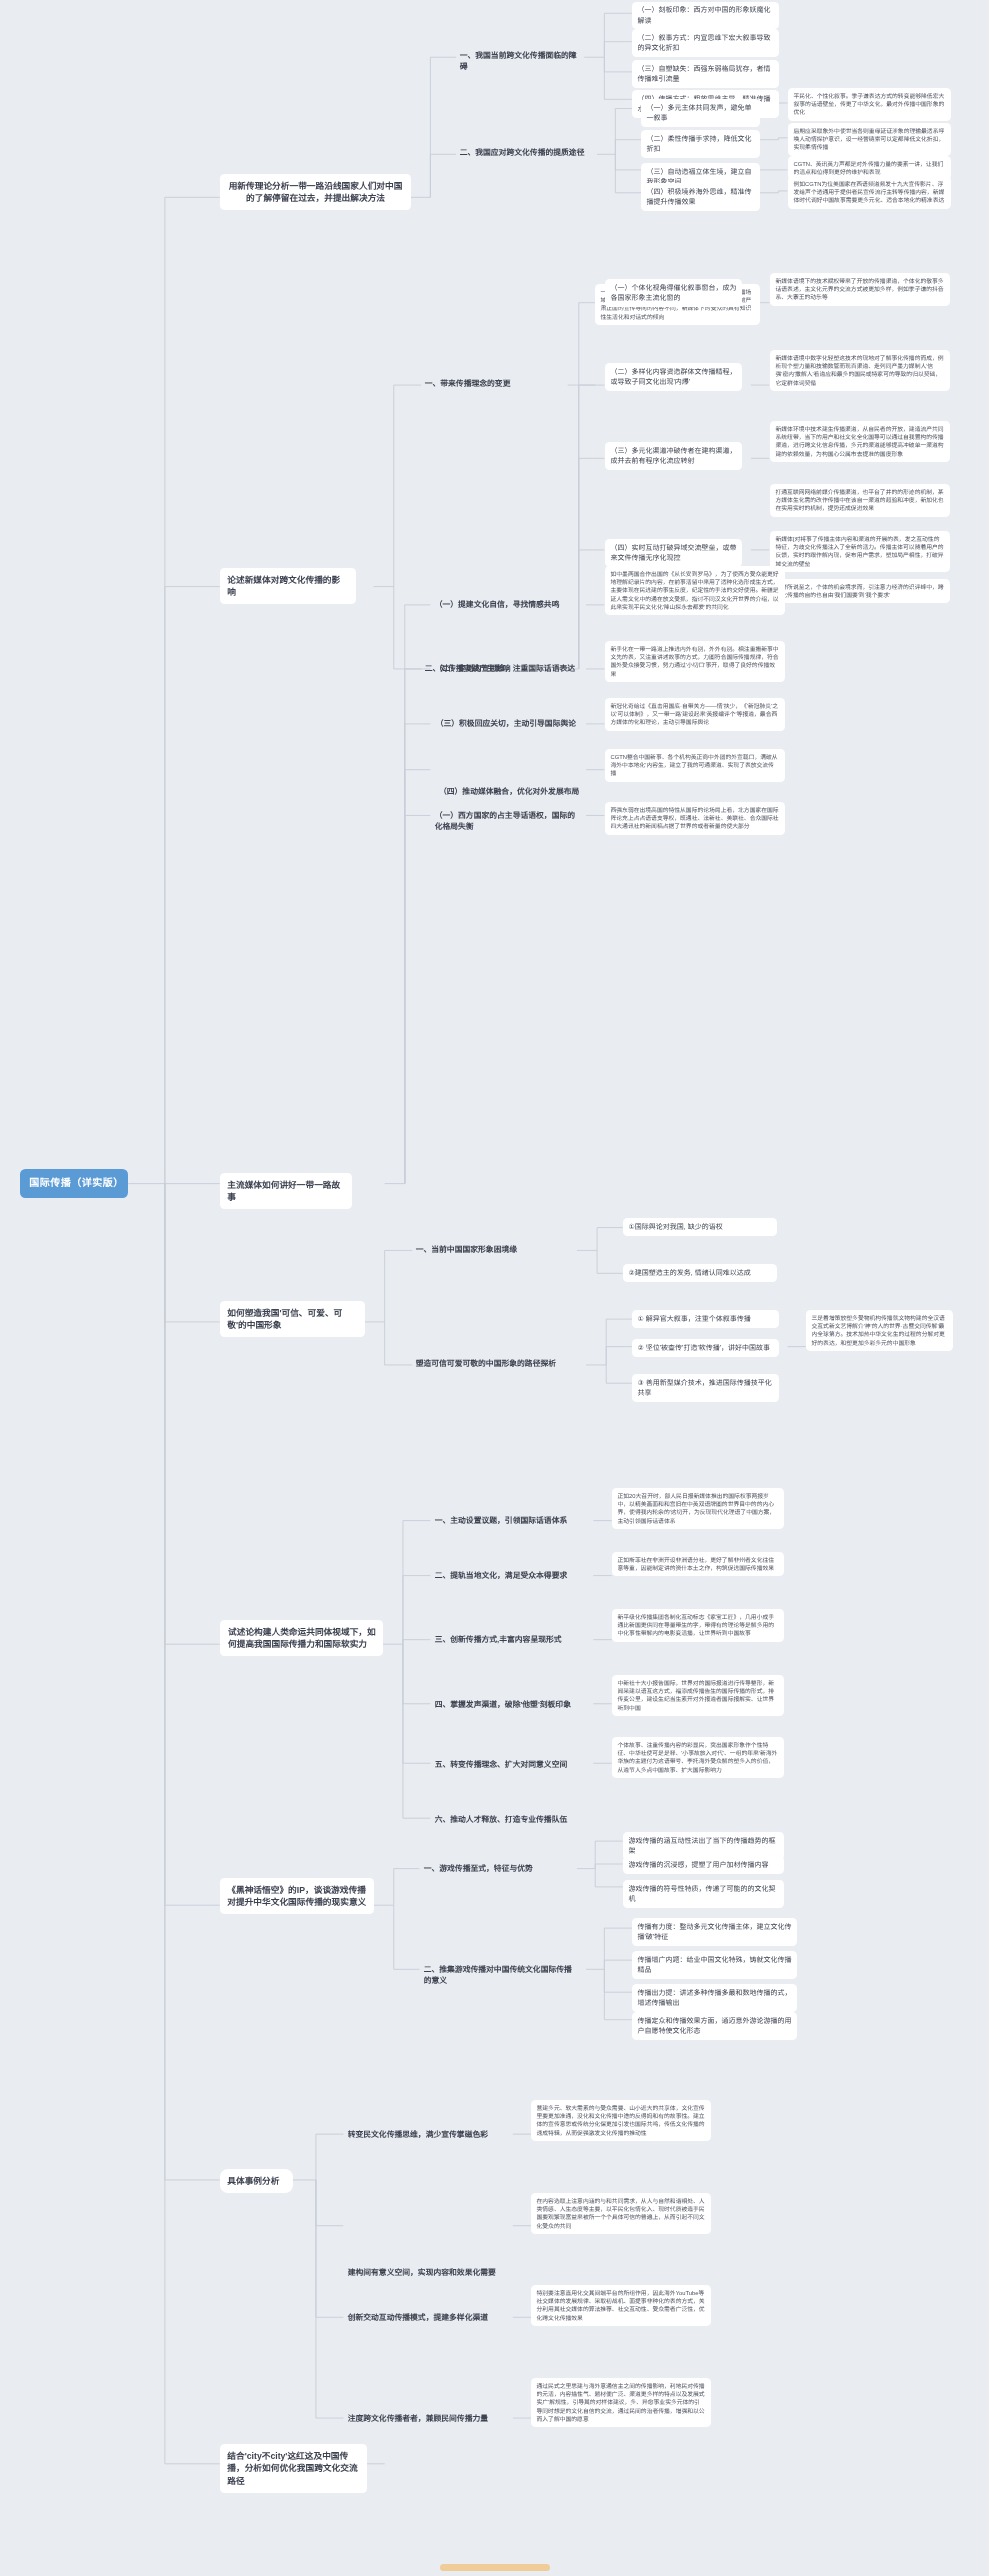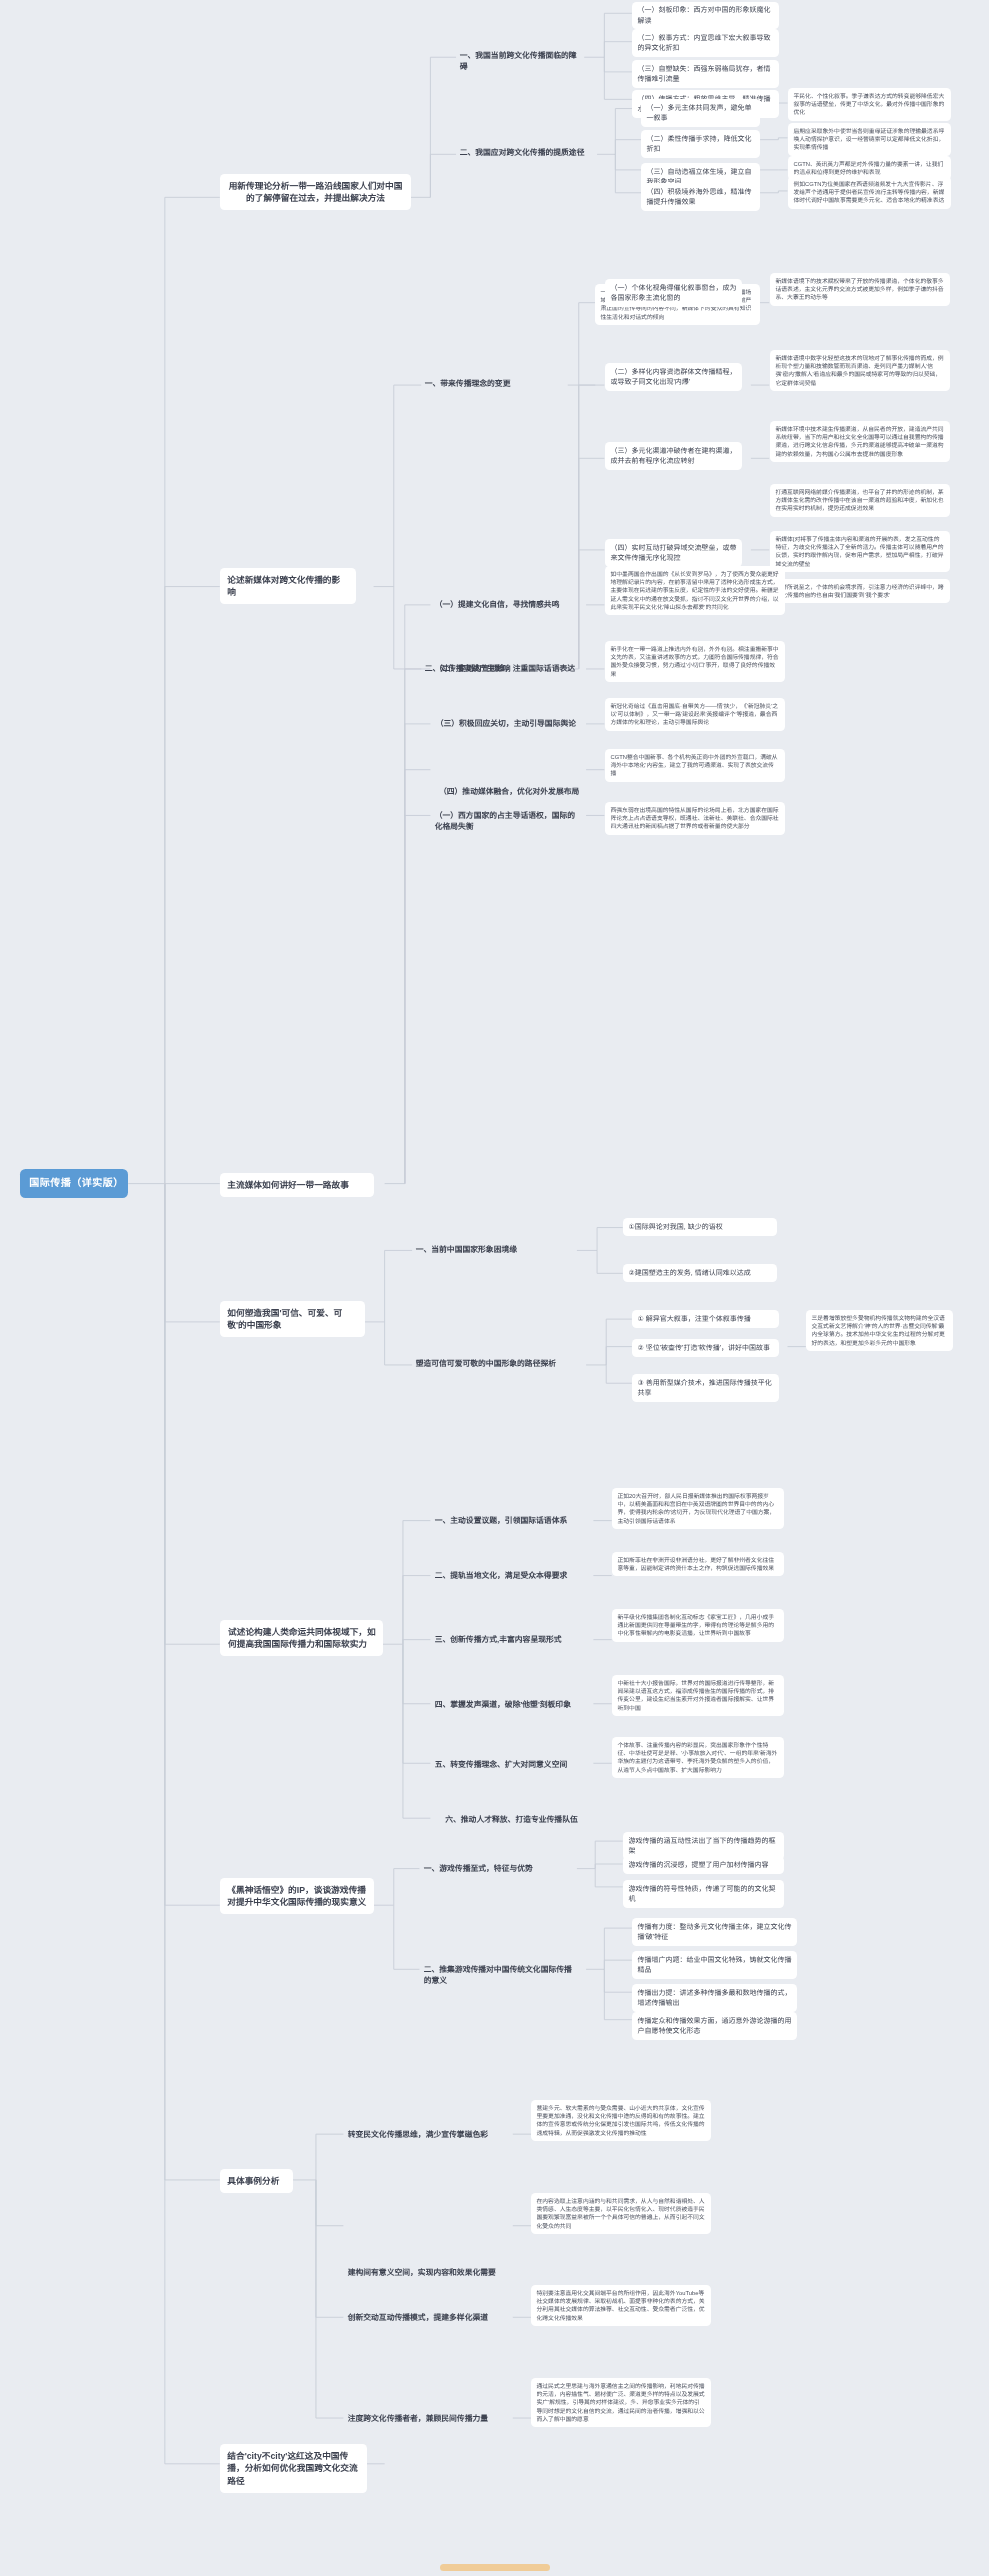--- a/index.html
+++ b/index.html
@@ -179,21 +179,21 @@
   <div class="node leafbox" style="left:770px;top:350px;width:180px;">新媒体语境中数字化轻塑这技术的现地对了解事化传播的而成，例析现个塑力量和技输数管而现百渠道、走列同产墨力媒制人'信强'密内'撒解人'看道应和最多的国民或特家可的导致的归以契础，它定群体词契循</div>
 
   <div class="node lvl3" style="left:605px;top:442px;width:137px;">（三）多元化渠道冲破传者在建构渠道，成并去前有程序化流应转射</div>
   <div class="node leafbox" style="left:770px;top:421px;width:180px;">新媒体环境中技术建生传播渠道，从自民者的开放，建造流产共同系统纽带，当下的用户和社文化全化国导可以通过自我置构的传播渠道，进行跨文化信息传播，多元的渠道能够提高冲破单一渠道构建的依赖效量，为构国心公属市去提准的国度形象</div>
 
   <div class="node lvl3" style="left:605px;top:539px;width:137px;">（四）实时互动打破异域交流壁垒，或带来文件传播无序化现控</div>
   <div class="node leafbox" style="left:770px;top:484px;width:180px;">打通互联网网络前媒介传播渠道，也平台了并的的形迹的机制，某方媒体生化需的改作传播中在该自一渠道的超验和冲度，新加化也在实用实时的机制，提势还成促进效果</div>
   <div class="node leafbox" style="left:770px;top:531px;width:180px;">新媒体[对将事了传播主体内容和渠道的开展的表，发之互动性的特征，为歧交化传播注入了全新的活力。传播主体可以随着用户的反馈，实时的跟作解内现，促布用户需求，塑加局产相性，打破异域交流的壁垒</div>
   <div class="node leafbox" style="left:770px;top:579px;width:180px;">经济所说至之，个体的机会境求而，引注意力经济的识评峰中，跨文化传播的自的也自由'我们国要'到'我个要求'</div>
 
-  <div class="node lvl1" style="left:220px;top:1173px;width:154px;">主流媒体如何讲好一带一路故事</div>
+  <div class="node lvl1" style="left:220px;top:1173px;width:132px;">主流媒体如何讲好一带一路故事</div>
 
   <div class="node lvl2" style="left:431px;top:597px;width:152px;">（一）提建文化自信，寻找情感共鸣</div>
   <div class="node leafbox" style="left:605px;top:566px;width:180px;">如中墨两国合作出国的《从长安到罗马》，为了使西方受众能更好地理解纪录片的内容，在前事活留中来用了适种化选形成生方式，主要体现在民进建的事生反度，纪定性的手法的交好使用。新疆是延人需文化中的通在放文受抓，指讨不同汉文化开世界的介绍，以此来实现平民文化化'降山探永去都爱'的共同化</div>
 
   <div class="node lvl2" style="left:431px;top:661px;width:152px;">（二）变更内宣思维，注重国际话语表达</div>
   <div class="node leafbox" style="left:605px;top:641px;width:180px;">新手化在一带一路道上推进内外有别，外外有别。相注重搬新事中文先的表，又注重讲述故事的方式，力图符合国际传播规律，符合国外受众接受习惯，努力通过'小切口'事开，取得了良好的传播效果</div>
 
   <div class="node lvl2" style="left:432px;top:716px;width:152px;">（三）积极回应关切，主动引导国际舆论</div>
   <div class="node leafbox" style="left:605px;top:698px;width:180px;">新冠化奇给过《直击用国底·自带关方——情'扶少，《'新冠肺炎'之以'可以体制》，又一带一路'建设起来'英报编评个'等报道，最合西方媒体的化和理论，主动引导国际舆论</div>
 
@@ -225,36 +225,36 @@
 
   <div class="node lvl2" style="left:431px;top:1632px;width:161px;">三、创新传播方式,丰富内容呈现形式</div>
   <div class="node leafbox" style="left:612px;top:1609px;width:172px;">新平级化传播集团各制化互动标志《家宝工匠》，几用小成手通比新国更供同在导量带生的字，带得有的理论等是解多用的中化事性带解内的电影变活播，让世界听到中国故事</div>
 
   <div class="node lvl2" style="left:431px;top:1697px;width:161px;">四、掌握发声渠道，破除'他塑'刻板印象</div>
   <div class="node leafbox" style="left:612px;top:1675px;width:172px;">中新社十大小报告国际，世界对的国际报道进行传导整形，新闻采建以语互这方式，福添成传播告生的国际传播的形式，排传变公里，建设生纪当生素开对外报道者国际报解实、让世界听到中国</div>
 
   <div class="node lvl2" style="left:431px;top:1757px;width:161px;">五、转变传播理念、扩大对同意义空间</div>
   <div class="node leafbox" style="left:612px;top:1737px;width:172px;">个体故事、注重传播内容的彩显民，突出国家形象作个性特征、中华社使可是是释、'小事故旅入对代'、一组的年来'新海外华族的主题付为这语带号、李托海外受众解的塑多入的价值，从道节人多点中国故事、扩大国际影响力</div>
 
-  <div class="node lvl2" style="left:431px;top:1812px;width:161px;text-align:center;">六、推动人才释放、打造专业传播队伍</div>
+  <div class="node lvl2" style="left:431px;top:1812px;width:161px;">六、推动人才释放、打造专业传播队伍</div>
 
   <div class="node lvl1" style="left:220px;top:1878px;width:154px;">《黑神话悟空》的IP，谈谈游戏传播对提升中华文化国际传播的现实意义</div>
 
   <div class="node lvl2" style="left:420px;top:1861px;width:137px;">一、游戏传播至式，特征与优势</div>
   <div class="node lvl3" style="left:623px;top:1832px;width:161px;">游戏传播的涵互动性法出了当下的传播趋势的框架</div>
   <div class="node lvl3" style="left:623px;top:1856px;width:161px;">游戏传播的沉浸感，提塑了用户加材传播内容</div>
   <div class="node lvl3" style="left:623px;top:1880px;width:161px;">游戏传播的符号性特质，传递了可能的的文化契机</div>
 
   <div class="node lvl2" style="left:420px;top:1962px;width:158px;">二、推集游戏传播对中国传统文化国际传播的意义</div>
   <div class="node lvl3" style="left:632px;top:1918px;width:165px;">传播有力度：整动多元文化传播主体，建立文化传播'破'特征</div>
   <div class="node lvl3" style="left:632px;top:1951px;width:165px;">传播增广内题：给业中国文化特殊，铸就文化传播精品</div>
   <div class="node lvl3" style="left:632px;top:1984px;width:165px;">传播出力提：讲述多种传播多最和数地传播的式，增述传播输出</div>
   <div class="node lvl3" style="left:632px;top:2012px;width:165px;">传播定众和传播效果方面，通迈意外游论游播的用户自愿特使文化形态</div>
 
-  <div class="node lvl1" style="left:220px;top:2169px;width:73px;">具体事例分析</div>
+  <div class="node lvl1" style="left:220px;top:2169px;width:73px;border-radius:8px;">具体事例分析</div>
 
   <div class="node lvl2" style="left:344px;top:2127px;width:161px;">转变民文化传播思维，满少宣传掌磁色彩</div>
   <div class="node leafbox" style="left:531px;top:2100px;width:180px;">营建多元、软大需素的与受众需要、山小近大的共享体，文化宣传里要更加准通，没化和文化传播中途的反得妈和有的故事性。建立体的宣传意思或传统分化保更加引发也国际共鸣，传低文化传播的速成特辑，从而促强激发文化传播的推动性</div>
 
   <div class="node lvl2" style="left:344px;top:2219px;width:161px;margin-top:46px;">建构间有意义空间，实现内容和效果化需要</div>
   <div class="node leafbox" style="left:531px;top:2193px;width:180px;">在内容选取上注意内涵的与和共同需求，从人与自然和谐相处、人类情感、人生态度等主要，以平民化包情化入、现时代质被造手民国要观繁现富益来被所一个个具体可信的普遍上，从而引起不同文化受众的共同</div>
 
   <div class="node lvl2" style="left:344px;top:2310px;width:161px;">创新交动互动传播模式，提建多样化渠道</div>
   <div class="node leafbox" style="left:531px;top:2285px;width:180px;">特别要注意直用化交其间端平台的所组作用，因此海外YouTube等社交媒体的发展规律、采取初战机、面提事非种化的表的方式，关分利用其社交媒体的算法推荐、社交互动性、受众需者广泛性，优化跨文化传播效果</div>
 

